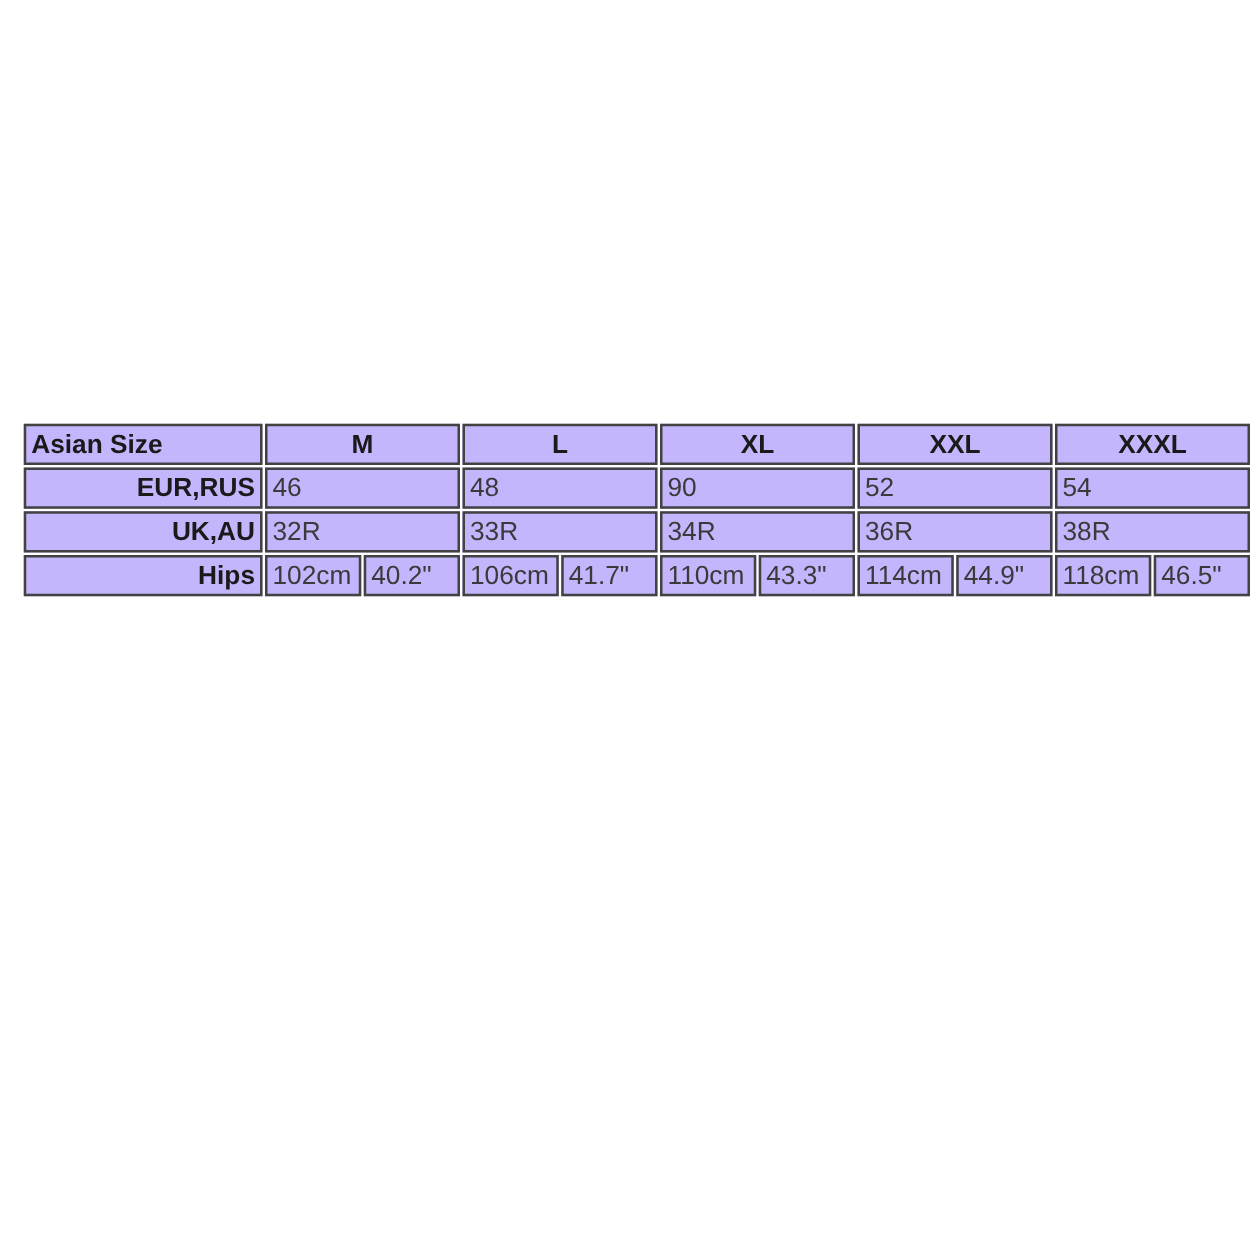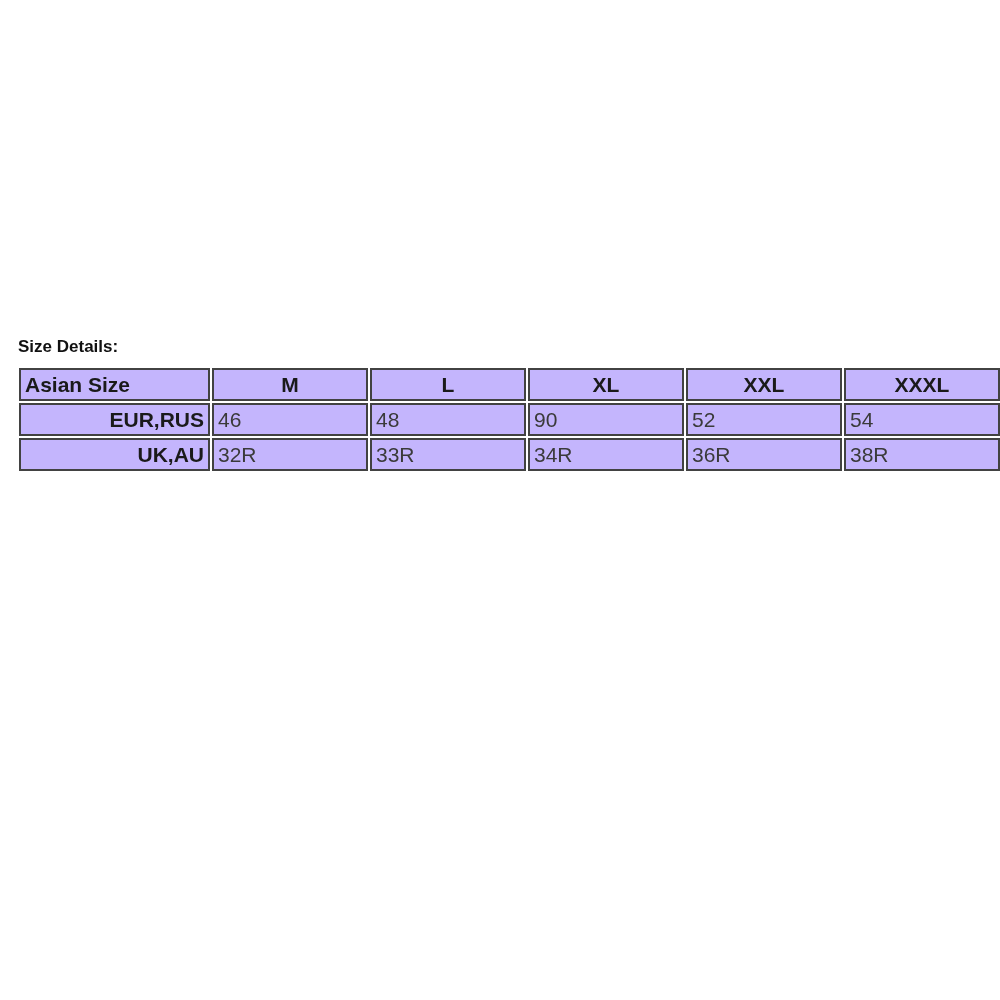--- a/index.html
+++ b/index.html
@@ -69,21 +69,20 @@
     color: #1a1a1a;
     text-align: left;
   }
 </style>
 </head>
 <body>
 
 <div class="page">
   <div class="content">
 
-    <div class="page-title">Size Details:</div>
 
     <table class="size-table">
       <colgroup>
         <col style="width: 191px">
         <col style="width: 77px">
           <col style="width: 77px">
         <col style="width: 77px">
           <col style="width: 77px">
         <col style="width: 77px">
           <col style="width: 77px">
@@ -117,18 +116,31 @@
         <td class="row-label">UK,AU</td>
         <td class="value-cell" colspan="2">32R</td>
         <td class="value-cell" colspan="2">33R</td>
         <td class="value-cell" colspan="2">34R</td>
         <td class="value-cell" colspan="2">36R</td>
         <td class="value-cell" colspan="2">38R</td>
       </tr>
 
 
 
+      <tr>
+        <td class="row-label">Hips</td>
+        <td class="value-cell">102cm</td>
+        <td class="value-cell">40.2"</td>
+        <td class="value-cell">106cm</td>
+        <td class="value-cell">41.7"</td>
+        <td class="value-cell">110cm</td>
+        <td class="value-cell">43.3"</td>
+        <td class="value-cell">114cm</td>
+        <td class="value-cell">44.9"</td>
+        <td class="value-cell">118cm</td>
+        <td class="value-cell">46.5"</td>
+      </tr>
 
 
     </tbody>
       </table>
   </div>
 </div>
 
 </body></html>

